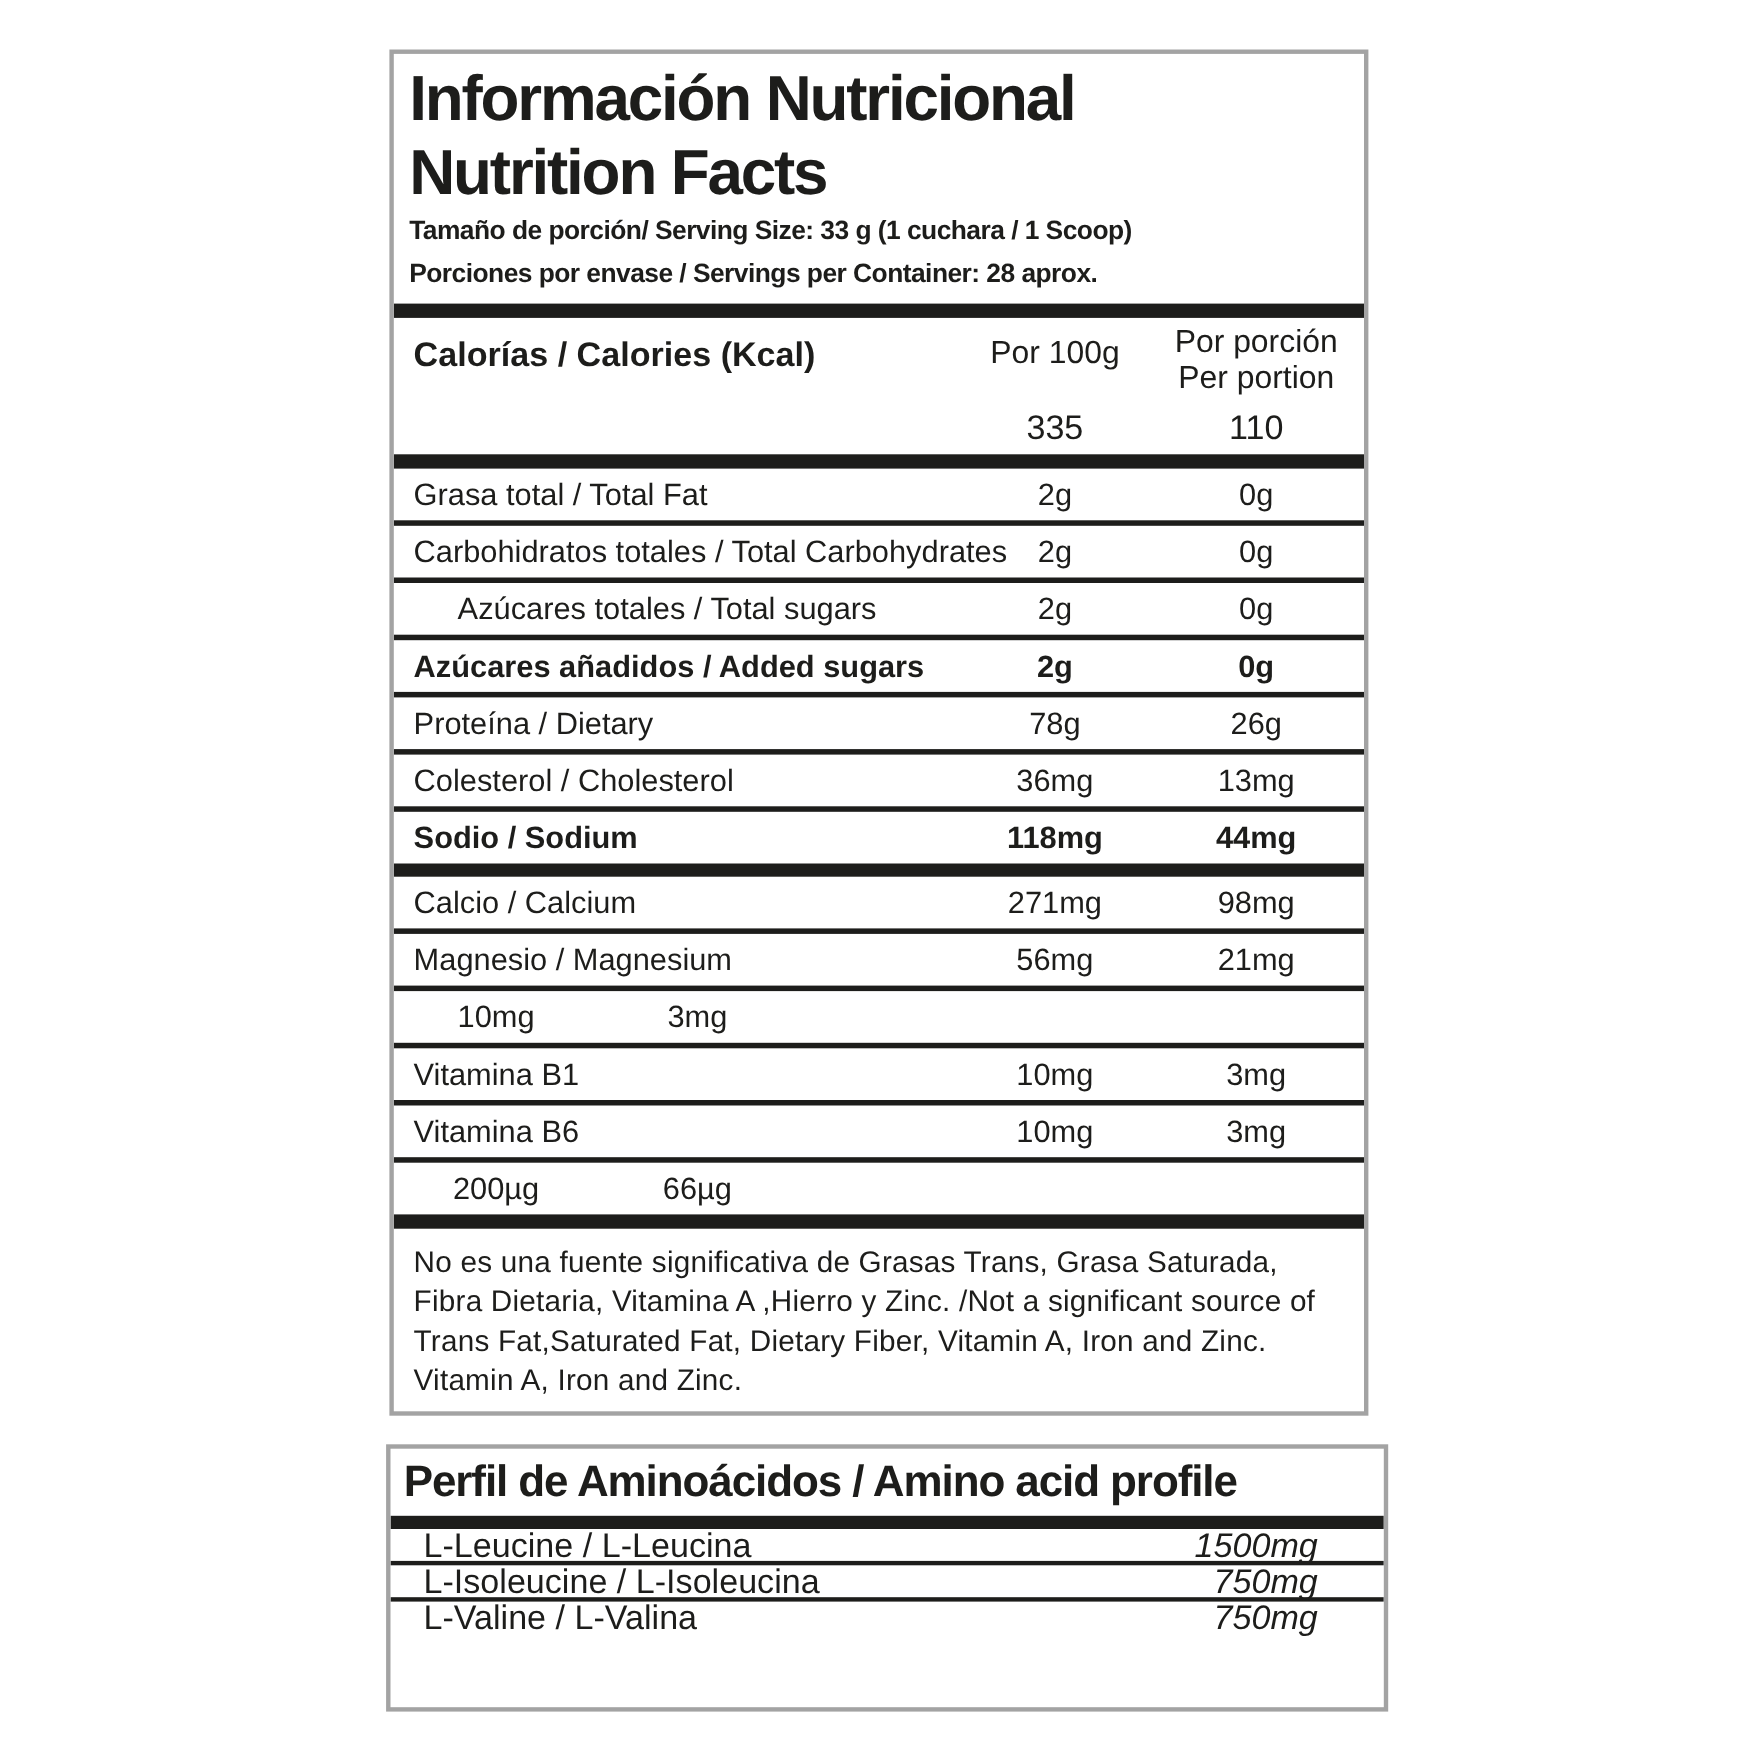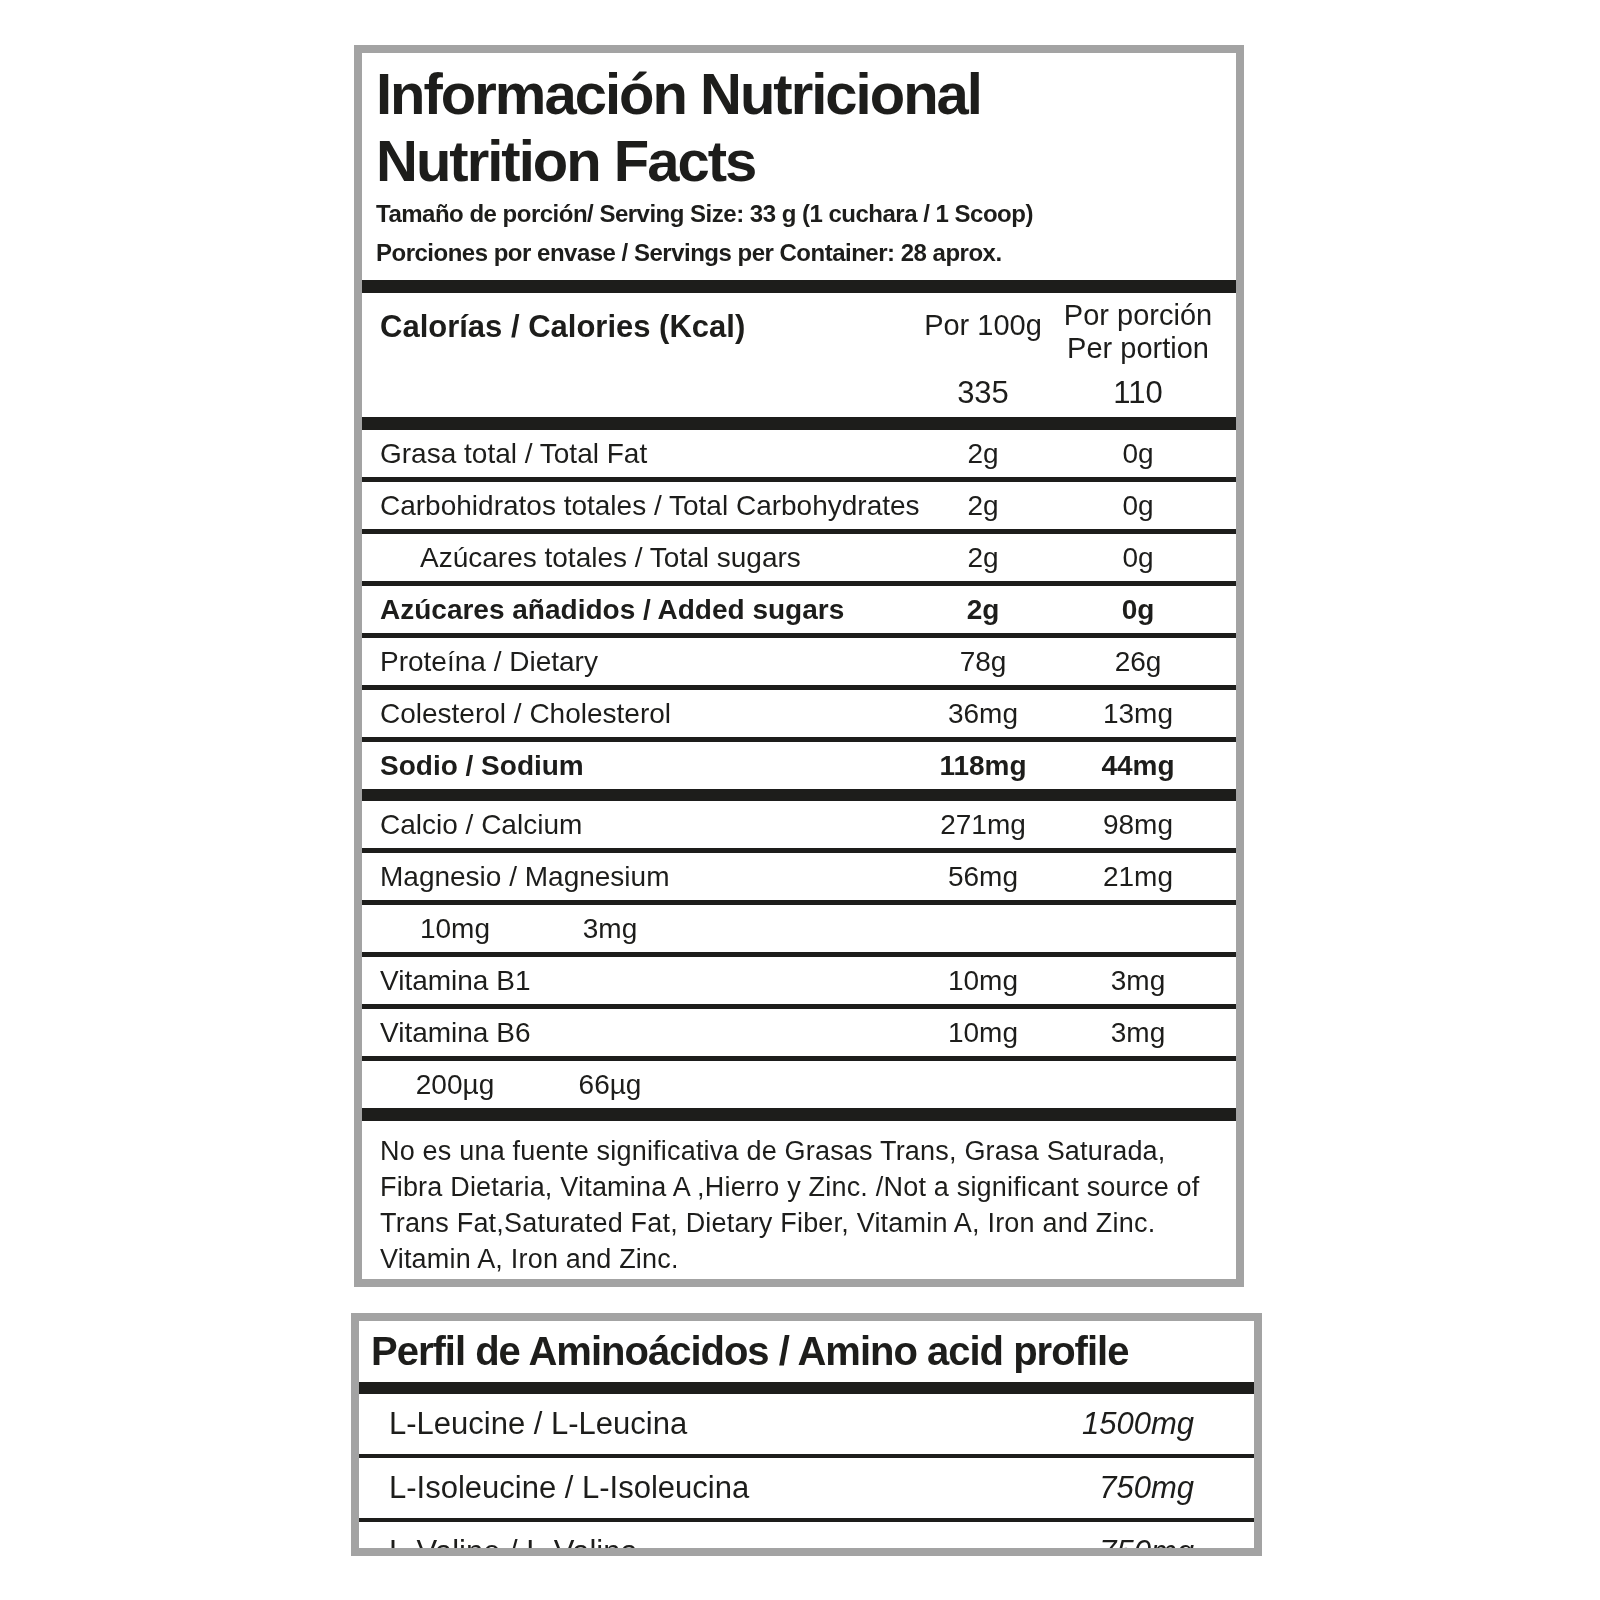--- a/index.html
+++ b/index.html
@@ -8,21 +8,21 @@
     width: 1600px;
     height: 1600px;
     background: #ffffff;
     font-family: "Liberation Sans", sans-serif;
     color: #1d1d1b;
   }
 
   .panel {
     position: absolute;
     background: #ffffff;
-    border: 8px solid #a3a3a3;
+    border: 4px solid #a3a3a3;
     box-sizing: border-box;
   }
   .main-panel  { left: 354px; top: 45px;  width: 890px; height: 1242px; }
   .amino-panel { left: 351px; top: 1313px; width: 911px; height: 243px; }
 
   .panel-inner {
     box-sizing: border-box;
     width: 100%;
     height: 100%;
     padding: 8px 0 6px 0;
@@ -51,20 +51,21 @@
 
   .bar { height: 13px; background: #1d1d1b; flex: none; }
   .bar.mid { height: 12px; }
   .sep { height: 5px; background: #1d1d1b; flex: none; }
 
   .row {
     display: flex;
     align-items: center;
     padding: 0 18px;
     flex: none;
+    gap: 28px;
   }
   .row .lbl { flex: 1; min-width: 0; white-space: nowrap; font-size: 28px; }
   .row .c1  { width: 150px; text-align: center; font-size: 28px; flex: none; }
   .row .c2  { width: 160px; text-align: center; font-size: 28px; flex: none; }
 
   .cal-header { align-items: flex-start; padding-top: 6px; padding-bottom: 4px; min-height: 72px; box-sizing: border-box; }
   .cal-header .lbl { font-weight: bold; font-size: 31px; padding-top: 10px; }
   .cal-header .c1  { font-size: 29px; padding-top: 10px; line-height: 1.15; }
   .cal-header .c2  { font-size: 29px; line-height: 1.15; }
 
@@ -86,21 +87,21 @@
   .amino-title {
     margin: 2px 12px 8px 12px;
     font-size: 40px;
     font-weight: bold;
     letter-spacing: -1px;
     white-space: nowrap;
   }
   .arow {
     display: flex;
     align-items: center;
-    height: 60px;
+    height: 29px;
     padding: 0 60px 0 30px;
     flex: none;
   }
   .arow .albl { flex: 1; font-size: 31px; white-space: nowrap; }
   .arow .aval { font-size: 31px; text-align: right; flex: none; font-style: italic; }
   .asep { height: 4px; background: #1d1d1b; flex: none; }
 </style>
 </head>
 <body>
 

